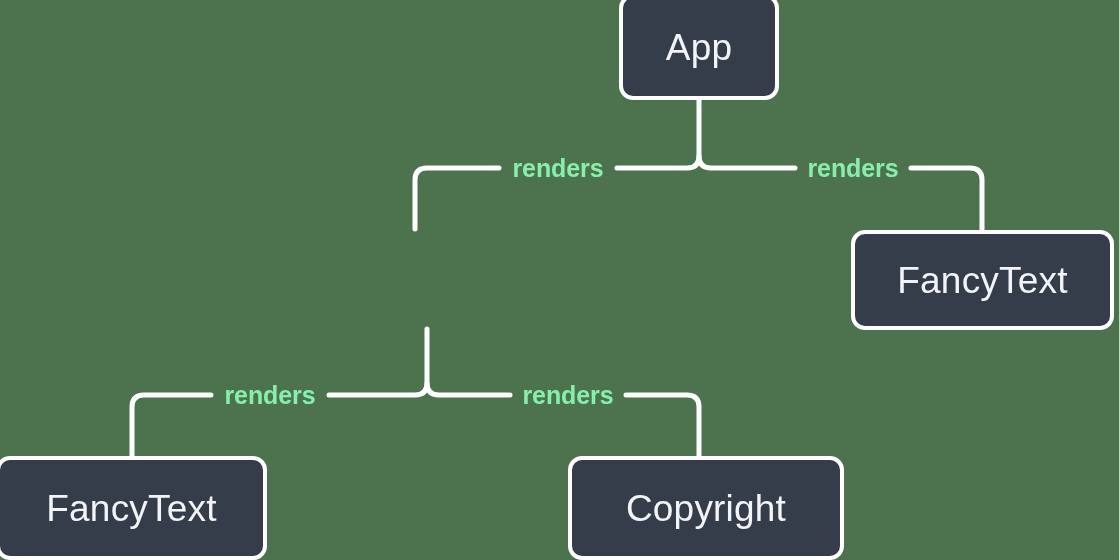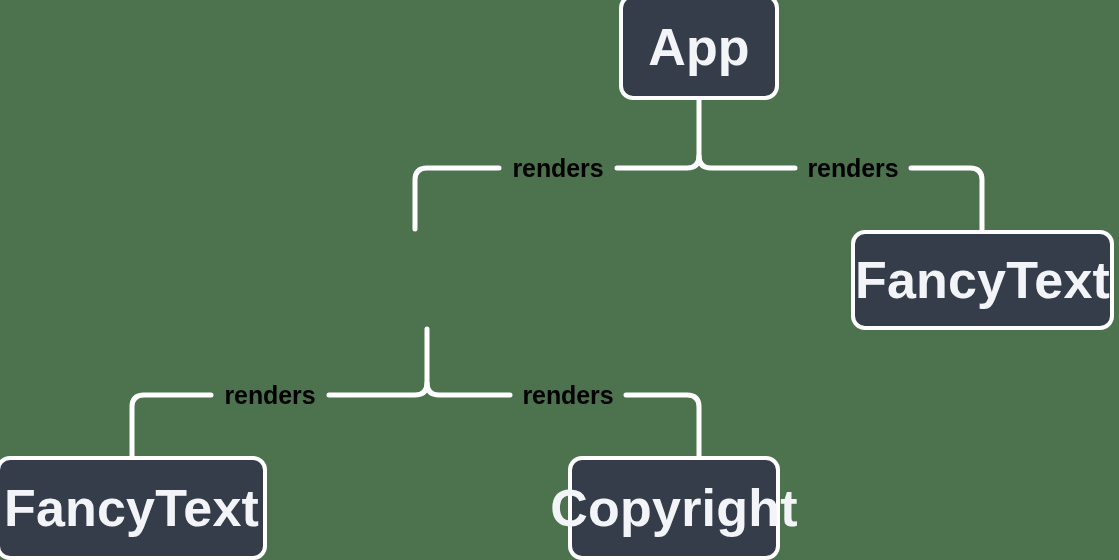--- a/index.html
+++ b/index.html
@@ -31,29 +31,29 @@
     box-sizing: border-box;
     background: #353c4a;
     border: 4px solid #ffffff;
     border-radius: 14px;
     display: flex;
     align-items: center;
     justify-content: center;
   }
   .node-label {
     color: #f2f4f7;
-    font-size: 52px;
-    font-weight: 700;
+    font-size: 37px;
+    font-weight: 400;
     letter-spacing: 0.2px;
     white-space: nowrap;
     line-height: 1;
   }
   .edge-label {
     position: absolute;
-    color: #000000;
+    color: #86efac;
     font-size: 25px;
     font-weight: 700;
     white-space: nowrap;
     line-height: 1;
     transform: translate(-50%, -50%);
     letter-spacing: -0.1px;
   }
 </style>
 </head>
 <body>
@@ -85,21 +85,21 @@
 
 
   <div class="node-box" style="left:851px; top:230px; width:263px; height:100px;">
     <span class="node-label">FancyText</span>
   </div>
 
   <div class="node-box" style="left:-4px; top:456px; width:271px; height:104px;">
     <span class="node-label">FancyText</span>
   </div>
 
-  <div class="node-box" style="left:568px; top:456px; width:212px; height:104px;">
+  <div class="node-box" style="left:568px; top:456px; width:276px; height:104px;">
     <span class="node-label">Copyright</span>
   </div>
 
   <div class="edge-label" style="left:558px; top:168px;">renders</div>
 
   <div class="edge-label" style="left:853px; top:168px;">renders</div>
 
   <div class="edge-label" style="left:270px; top:395px;">renders</div>
 
   <div class="edge-label" style="left:568px; top:395px;">renders</div>

